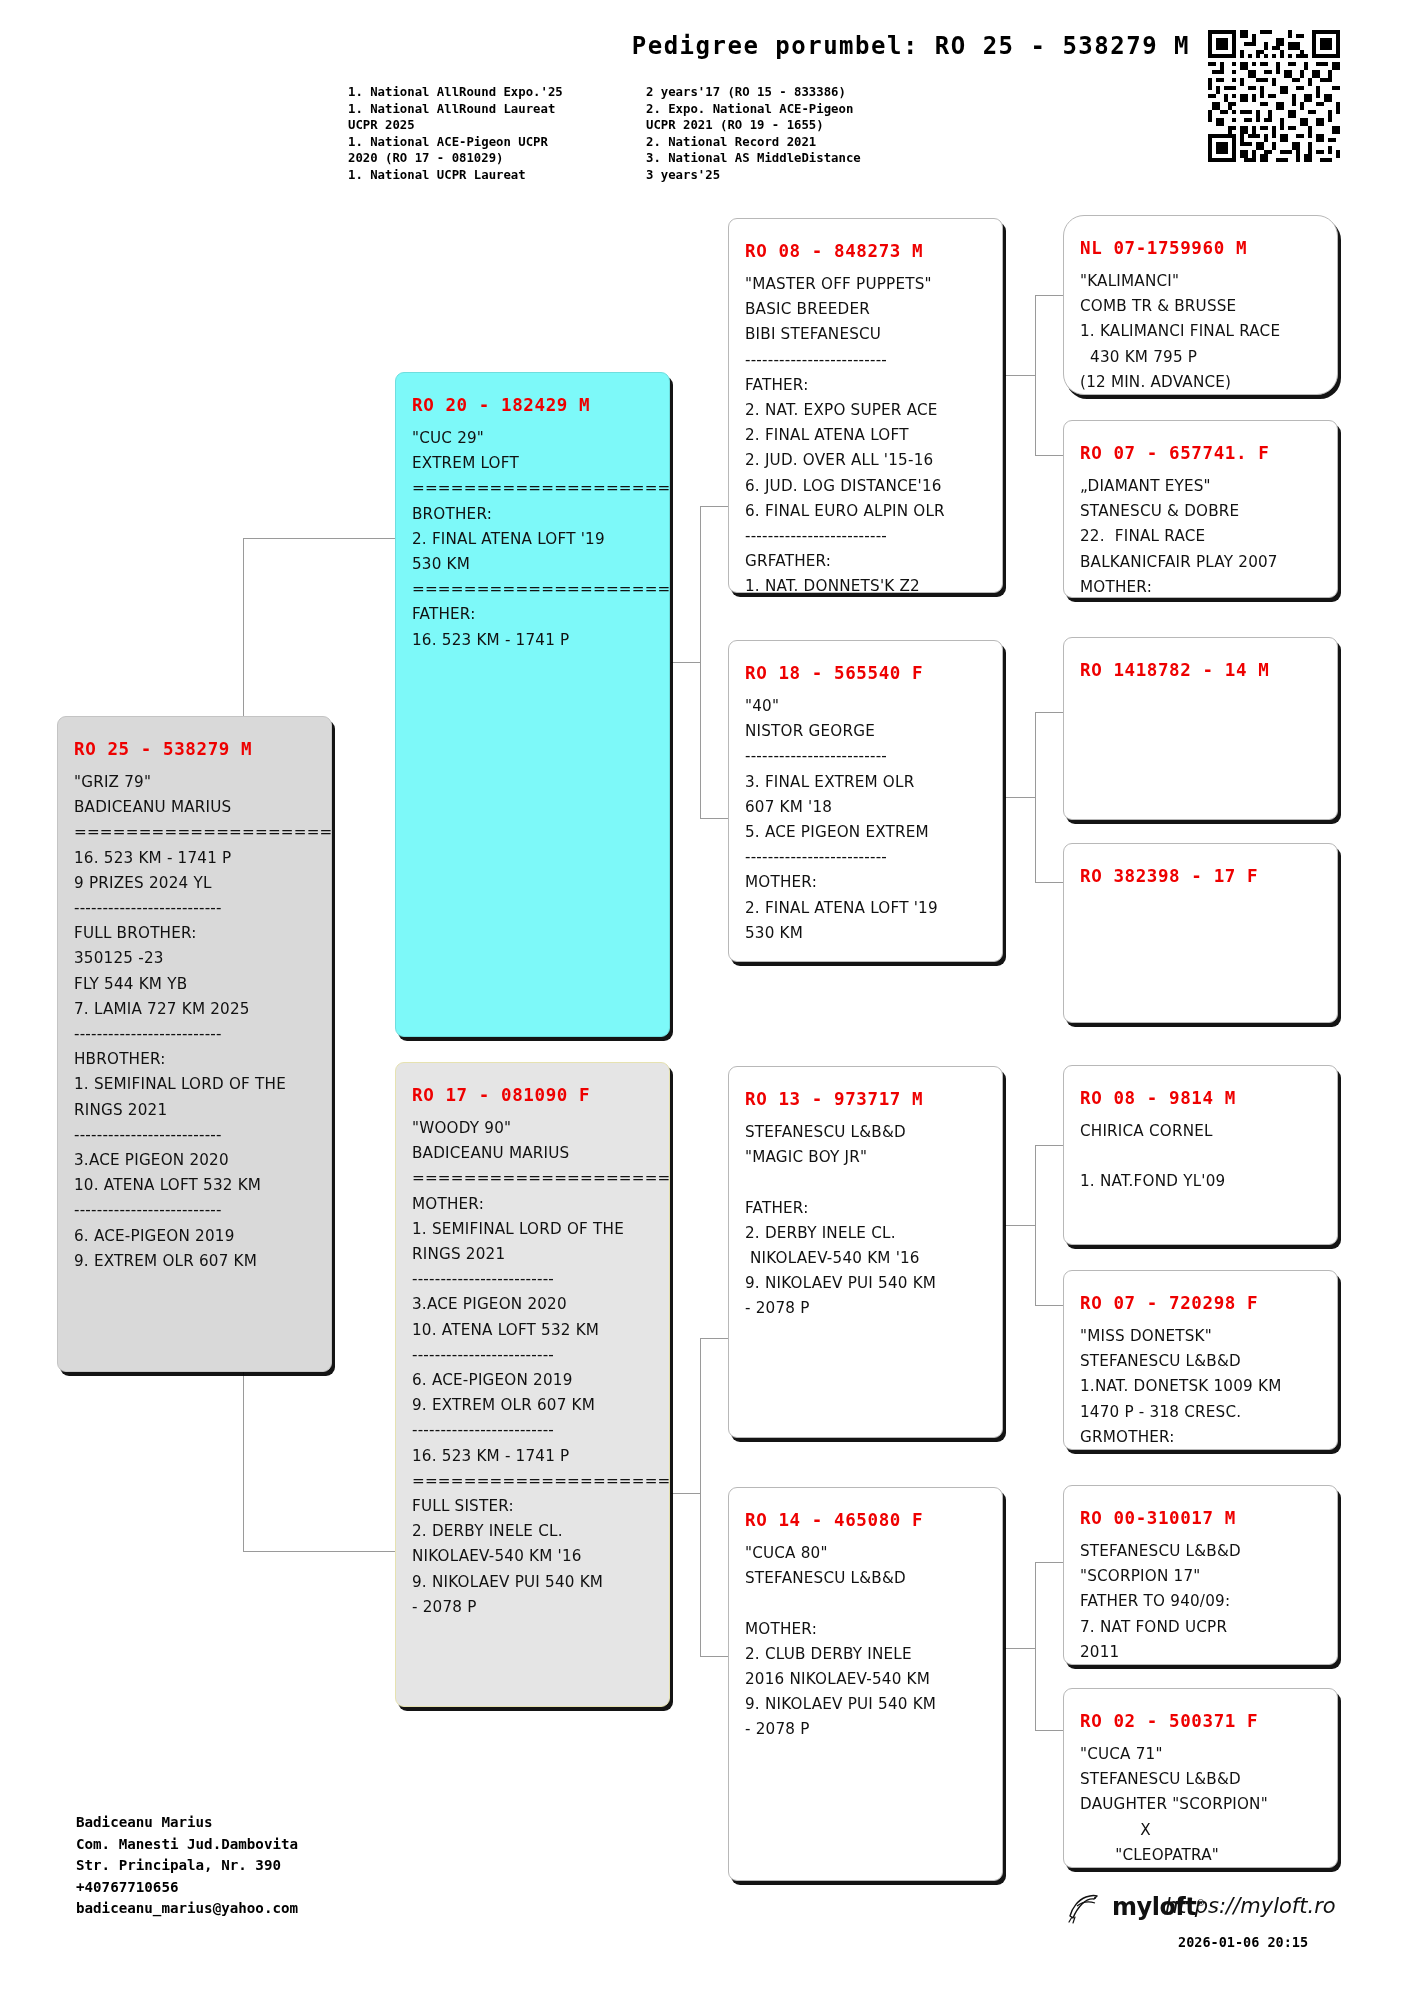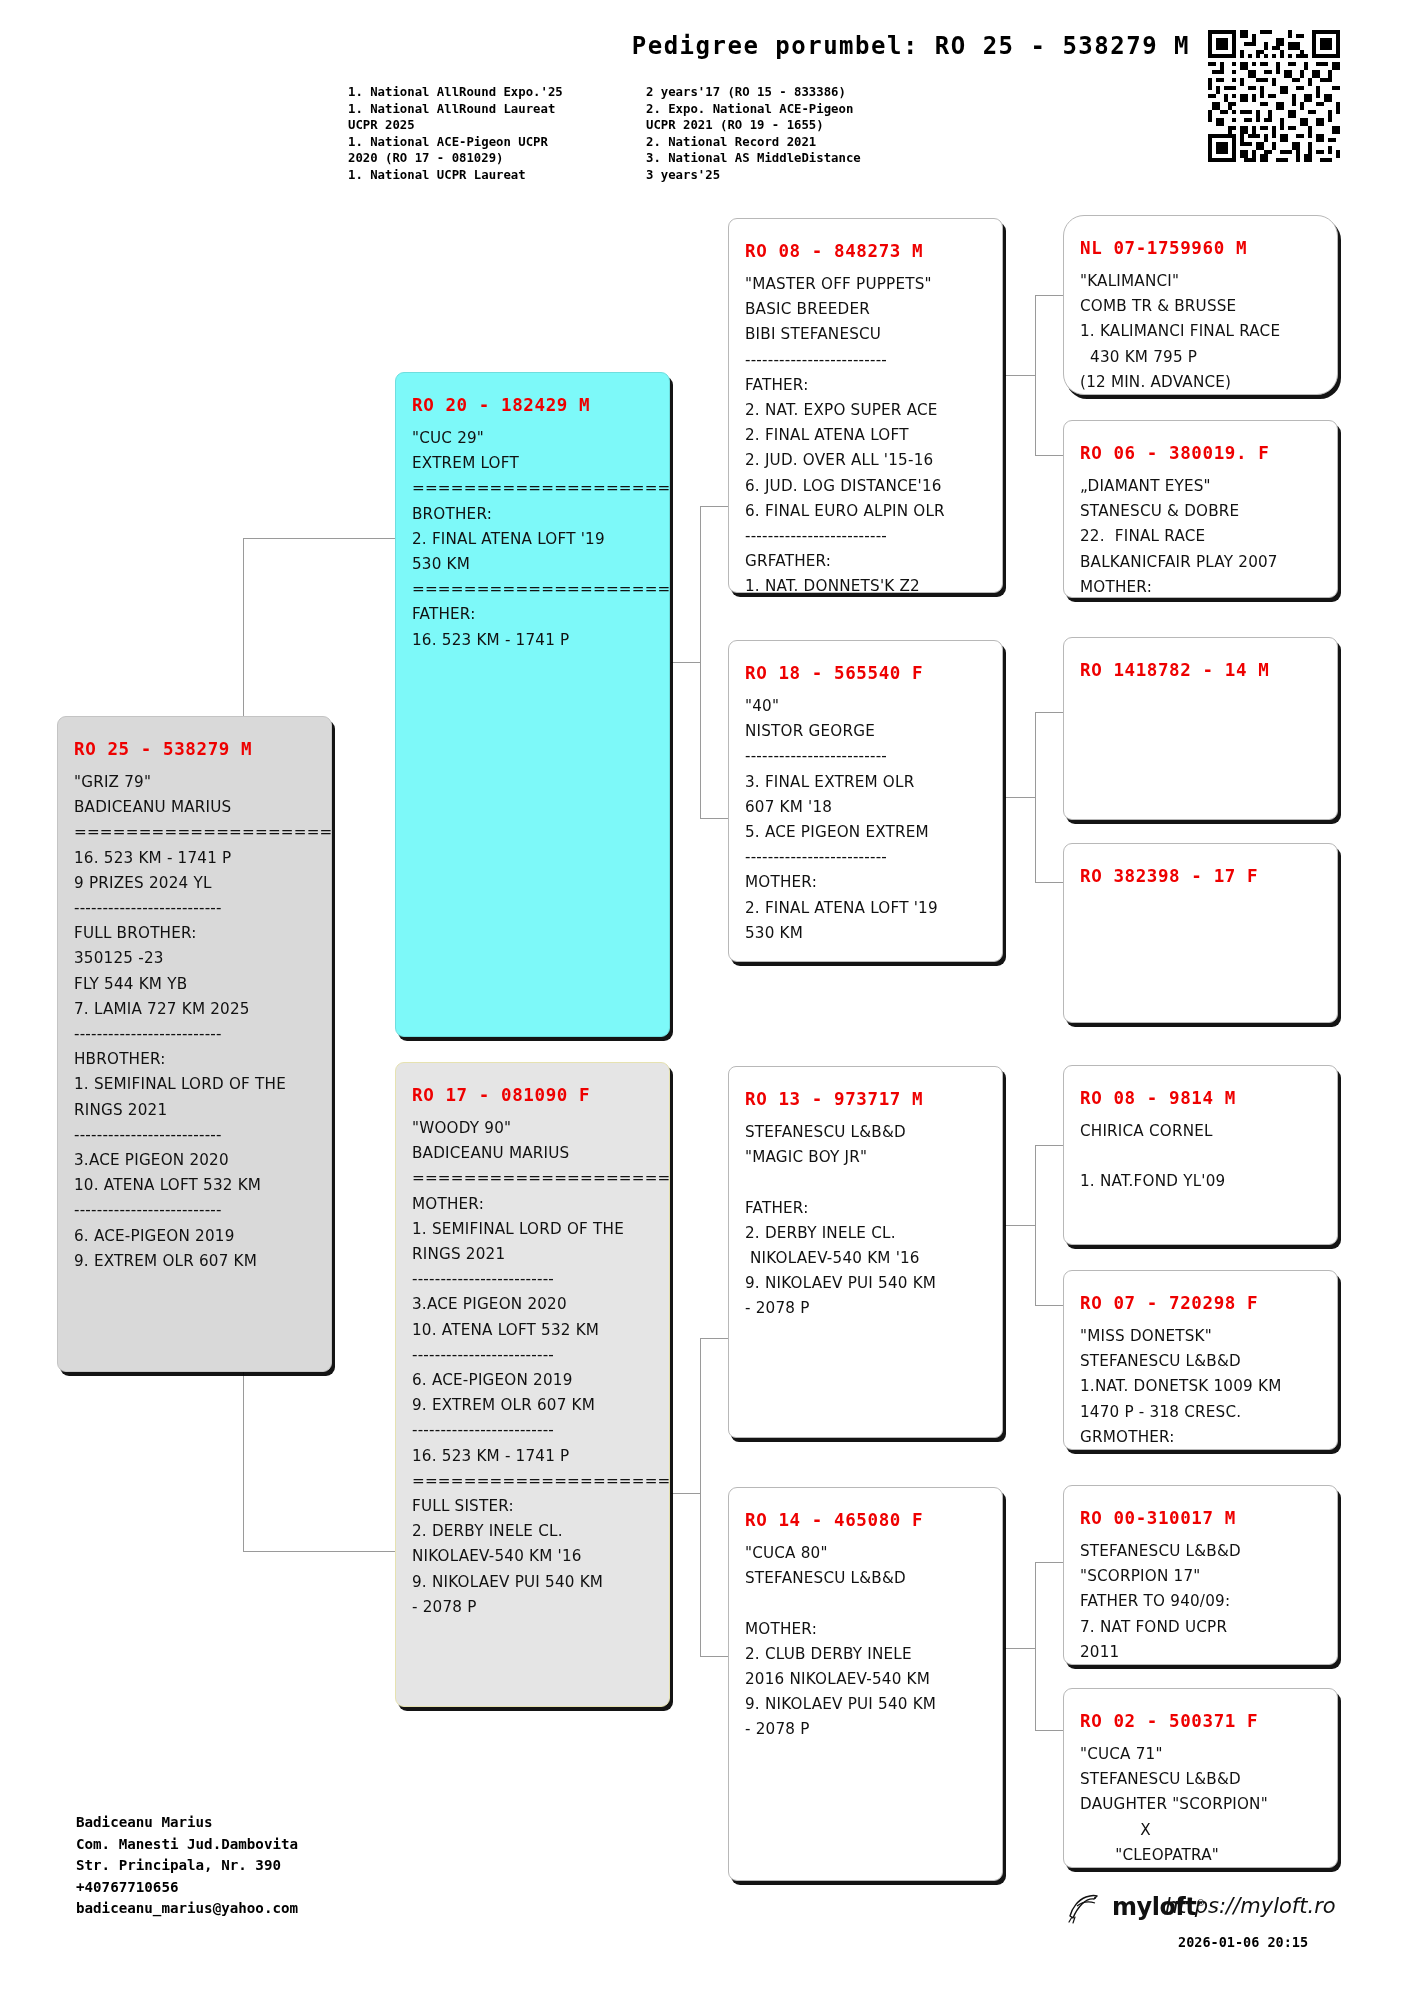--- a/index.html
+++ b/index.html
@@ -437,21 +437,21 @@
 -------------------------
 3. FINAL EXTREM OLR
 607 KM '18
 5. ACE PIGEON EXTREM
 -------------------------
 MOTHER:
 2. FINAL ATENA LOFT '19
 530 KM</div>
   </div>
 
-  <div class="card" style="left:728px; top:1066px; width:275px; height:372px;border-radius:8px;">
+  <div class="card" style="left:728px; top:1066px; width:275px; height:372px;">
     <div class="ring">RO 13 - 973717 M</div>
     <div class="body">STEFANESCU L&amp;B&amp;D
 "MAGIC BOY JR"
 
 FATHER:
 2. DERBY INELE CL.
  NIKOLAEV-540 KM '16
 9. NIKOLAEV PUI 540 KM
 - 2078 P</div>
   </div>
@@ -471,21 +471,21 @@
   <div class="card" style="left:1063px; top:215px; width:275px; height:180px;border-radius:21px;">
     <div class="ring">NL 07-1759960 M</div>
     <div class="body">"KALIMANCI"
 COMB TR &amp; BRUSSE
 1. KALIMANCI FINAL RACE
   430 KM 795 P
 (12 MIN. ADVANCE)</div>
   </div>
 
   <div class="card" style="left:1063px; top:420px; width:275px; height:178px;">
-    <div class="ring">RO 06 - 380019. F</div>
+    <div class="ring">RO 07 - 657741. F</div>
     <div class="body">„DIAMANT EYES"
 STANESCU &amp; DOBRE
 22.  FINAL RACE
 BALKANICFAIR PLAY 2007
 MOTHER:
 1. NAT.SPRINT YL</div>
   </div>
 
   <div class="card" style="left:1063px; top:637px; width:275px; height:183px;">
     <div class="ring">RO 1418782 - 14 M</div>

